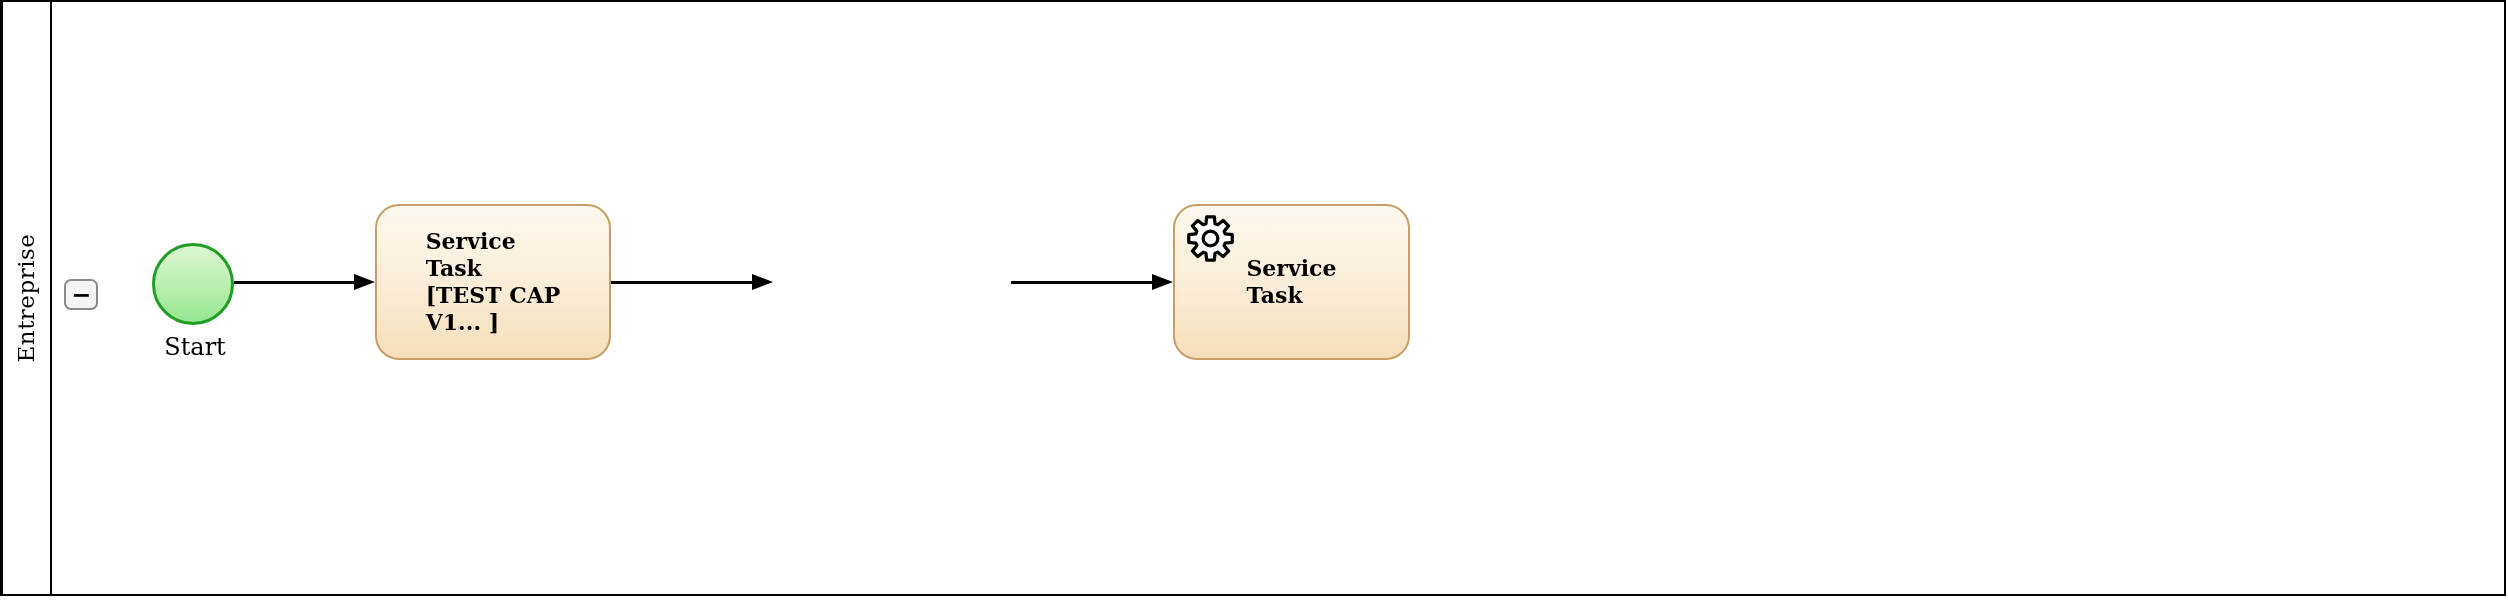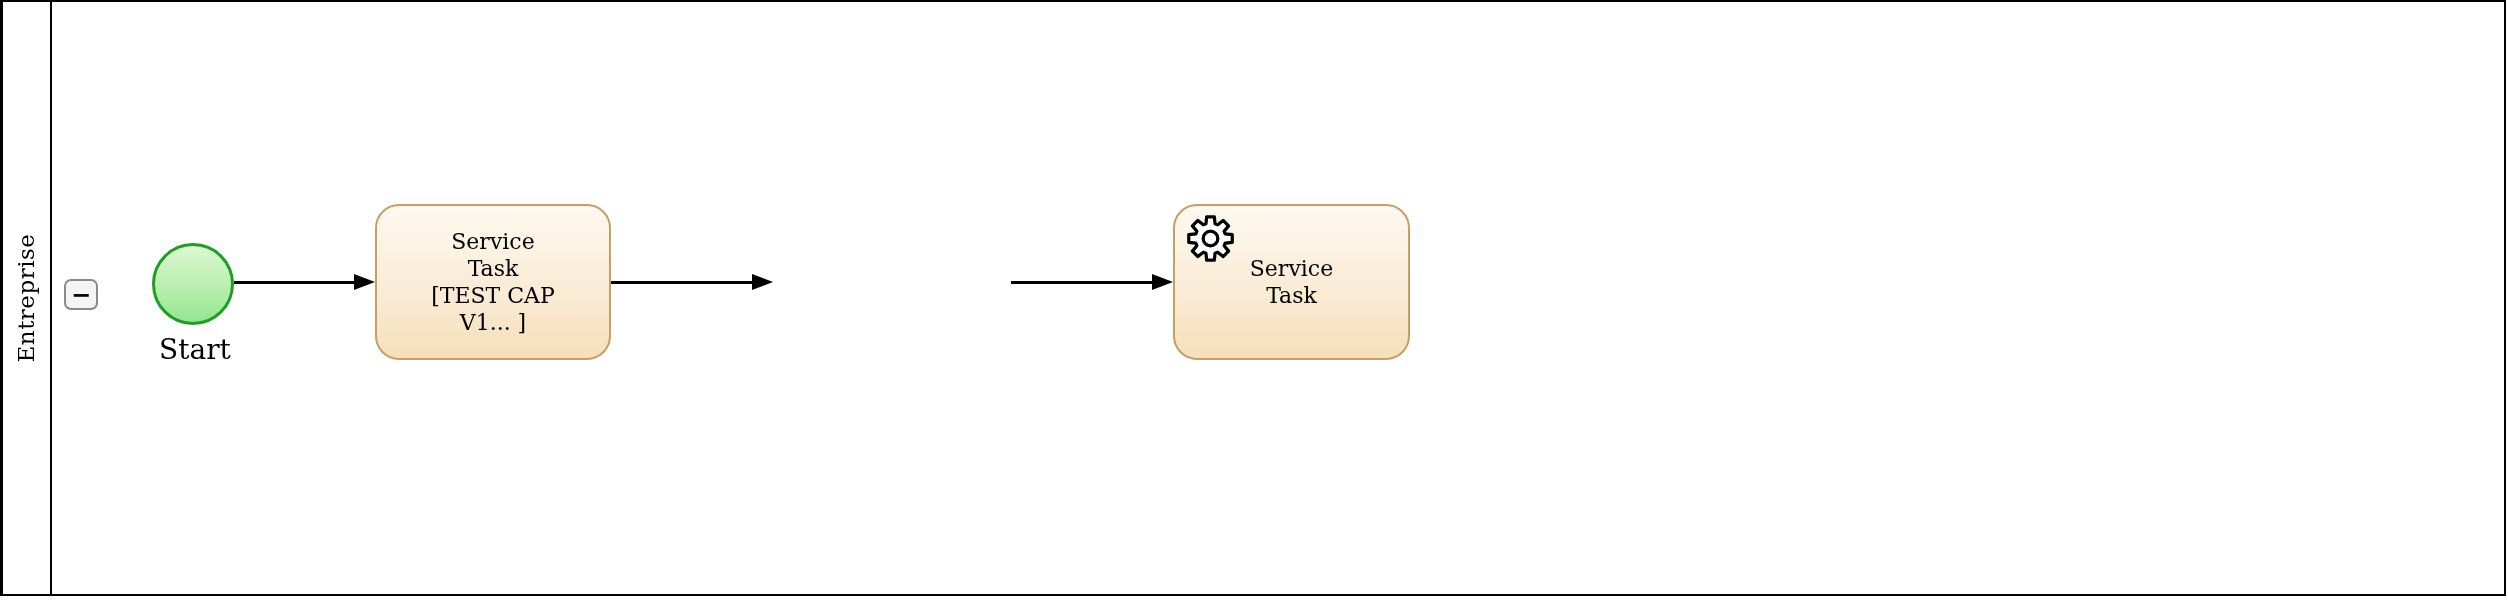--- a/index.html
+++ b/index.html
@@ -69,39 +69,39 @@
     width: 82px; height: 82px;
     border: 3px solid #1f9d24;
     border-radius: 50%;
     background: linear-gradient(to bottom, #dcf7d2 0%, #b9efae 55%, #94e690 100%);
   }
   .start-label {
     position: absolute;
     left: 122px; top: 331px;
     width: 140px;
     text-align: center;
-    font-size: 28px;
+    font-size: 24px;
   }
 
   
   .task {
     position: absolute;
     top: 202px;
     height: 156px;
     border: 2px solid #c89e67;
     border-radius: 24px;
     background: linear-gradient(to bottom, #fdf9ef 0%, #faecd6 55%, #f6dfba 100%);
     display: flex;
     align-items: center;
     justify-content: center;
   }
   .task .task-label {
-    text-align: center;
     font-size: 22px;
     line-height: 27px;
+    font-weight: bold;
   }
   .task .task-label span { display: block; }
   .task-1 { left: 372px; width: 236px; }
   .task-2 { left: 770px; width: 238px; }
   .task-3 { left: 1170px; width: 237px; }
 
   .task-icon {
     position: absolute;
   }
   .task-2 .task-icon { left: 12px; top: 5px; width: 46px; height: 44px; }

